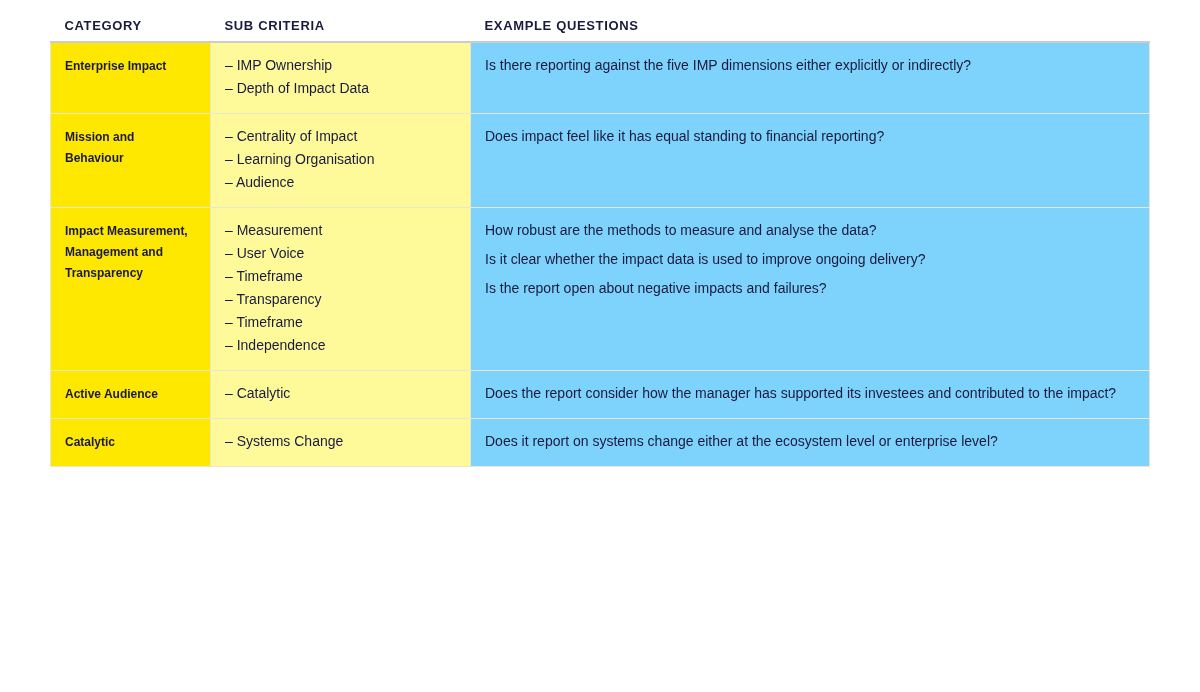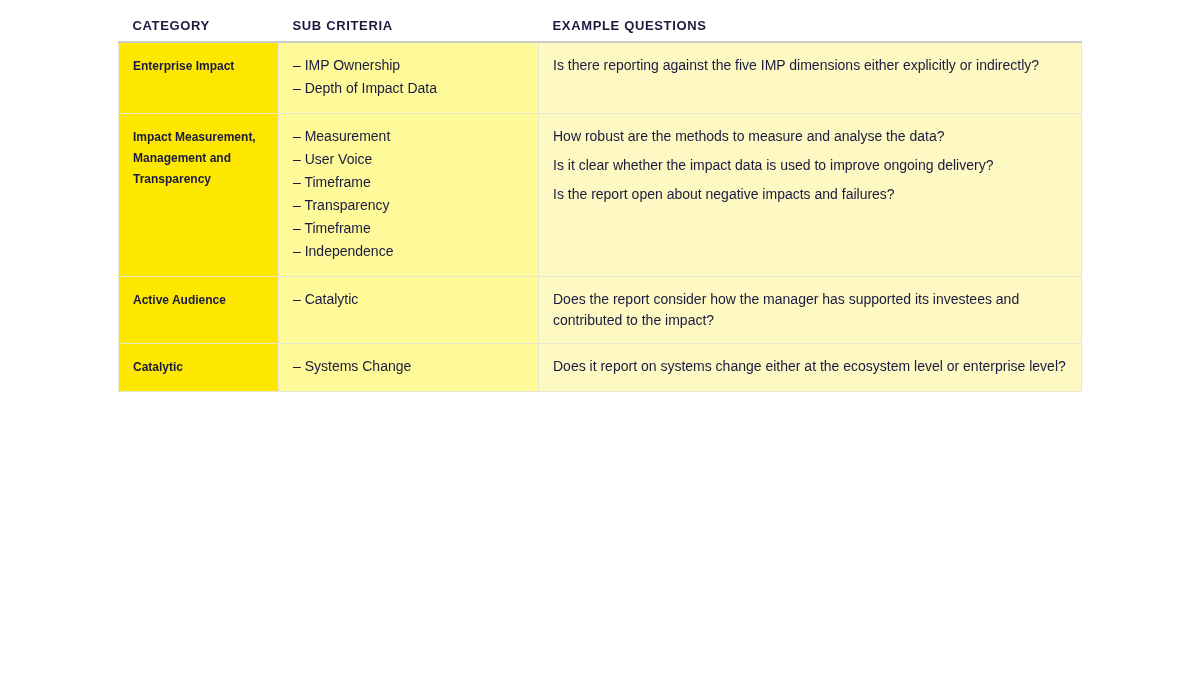--- a/index.html
+++ b/index.html
@@ -13,21 +13,21 @@
       height: 692px;
       font-family: Arial, sans-serif;
       background: #fff;
       display: flex;
       align-items: flex-start;
       justify-content: center;
       padding: 10px 20px;
     }
 
     .table-container {
-      width: 964px;
+      width: 1100px;
       border-collapse: collapse;
     }
 
     table {
       width: 100%;
       border-collapse: collapse;
     }
 
     th {
       background: #fff;
@@ -54,21 +54,21 @@
       width: 160px;
       background-color: #FFE800;
     }
 
     .col-subcriteria {
       width: 260px;
       background-color: #FFFA99;
     }
 
     .col-questions {
-      background-color: #fef9c3;
+      background-color: #7dd3fc;
     }
 
     .category-label {
       font-size: 12px;
       font-weight: bold;
       color: #1a1a3e;
     }
 
     .sub-item {
       display: block;
@@ -110,20 +110,31 @@
           <td class="col-category"><span class="category-label">Enterprise Impact</span></td>
           <td class="col-subcriteria">
             <span class="sub-item">– IMP Ownership</span>
             <span class="sub-item">– Depth of Impact Data</span>
           </td>
           <td class="col-questions">
             <div class="question-block">Is there reporting against the five IMP dimensions either explicitly or indirectly?</div>
           </td>
         </tr>
         <tr>
+          <td class="col-category"><span class="category-label">Mission and Behaviour</span></td>
+          <td class="col-subcriteria">
+            <span class="sub-item">– Centrality of Impact</span>
+            <span class="sub-item">– Learning Organisation</span>
+            <span class="sub-item">– Audience</span>
+          </td>
+          <td class="col-questions">
+            <div class="question-block">Does impact feel like it has equal standing to financial reporting?</div>
+          </td>
+        </tr>
+        <tr>
           <td class="col-category"><span class="category-label">Impact Measurement, Management and Transparency</span></td>
           <td class="col-subcriteria">
             <span class="sub-item">– Measurement</span>
             <span class="sub-item">– User Voice</span>
             <span class="sub-item">– Timeframe</span>
             <span class="sub-item">– Transparency</span>
             <span class="sub-item">– Timeframe</span>
             <span class="sub-item">– Independence</span>
           </td>
           <td class="col-questions">

